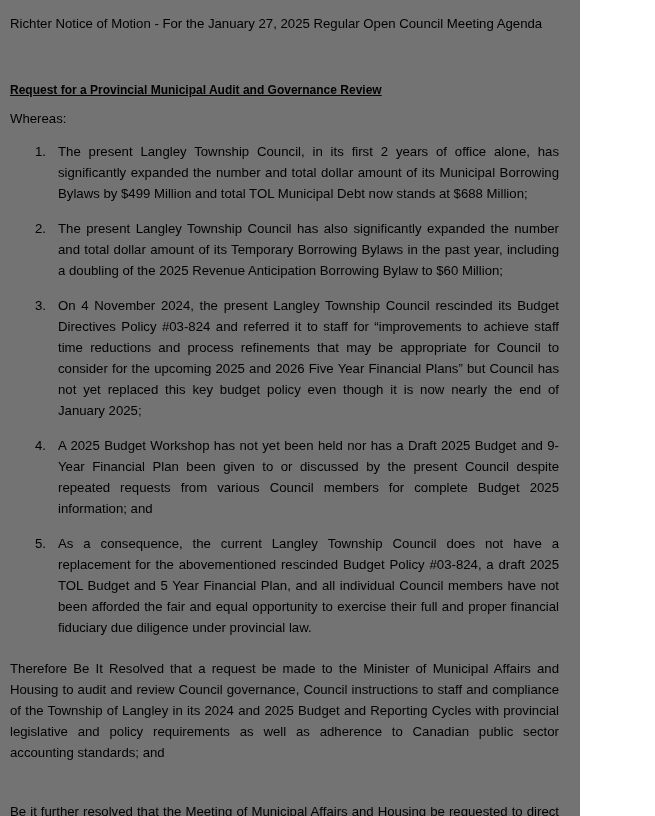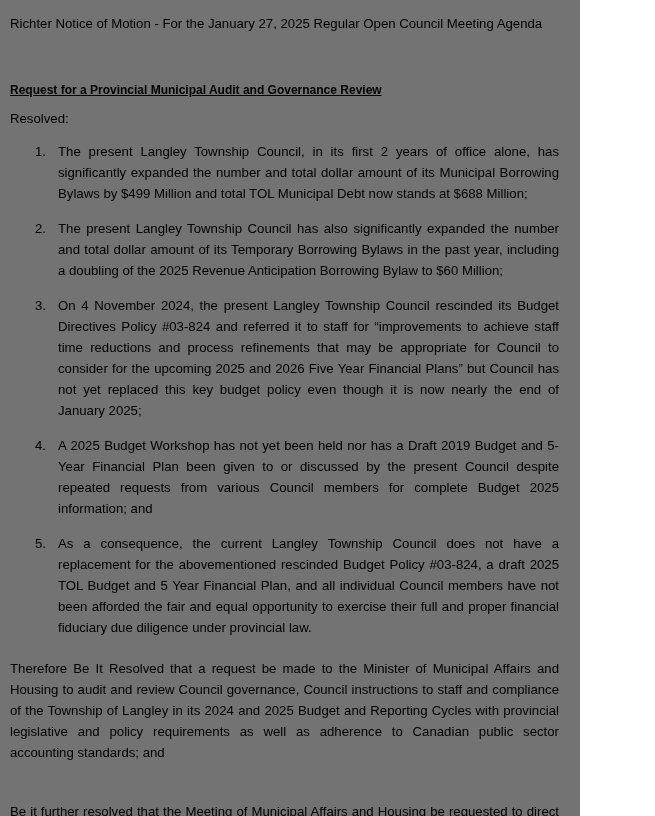--- a/index.html
+++ b/index.html
@@ -59,42 +59,42 @@
 </style>
 </head>
 <body>
 
 <div class="page">
 
   <p class="doc-title">Richter Notice of Motion - For the January 27, 2025 Regular Open Council Meeting Agenda</p>
 
   <h1 class="section-heading">Request for a Provincial Municipal Audit and Governance Review</h1>
 
-  <p class="whereas-label">Resolved:</p>
+  <p class="whereas-label">Whereas:</p>
 
   <div class="clauses">
 
     <div class="clause">
       <span class="clause-num">1.</span>
       <span class="clause-text">The present Langley Township Council, in its first 2 years of office alone, has significantly expanded the number and total dollar amount of its Municipal Borrowing Bylaws by $499 Million and total TOL Municipal Debt now stands at $688 Million;</span>
     </div>
 
     <div class="clause">
       <span class="clause-num">2.</span>
       <span class="clause-text">The present Langley Township Council has also significantly expanded the number and total dollar amount of its Temporary Borrowing Bylaws in the past year, including a doubling of the 2025 Revenue Anticipation Borrowing Bylaw to $60 Million;</span>
     </div>
 
     <div class="clause">
       <span class="clause-num">3.</span>
       <span class="clause-text">On 4 November 2024, the present Langley Township Council rescinded its Budget Directives Policy #03-824 and referred it to staff for “improvements to achieve staff time reductions and process refinements that may be appropriate for Council to consider for the upcoming 2025 and 2026 Five Year Financial Plans” but Council has not yet replaced this key budget policy even though it is now nearly the end of January 2025;</span>
     </div>
 
     <div class="clause">
       <span class="clause-num">4.</span>
-      <span class="clause-text">A 2025 Budget Workshop has not yet been held nor has a Draft 2019 Budget and 5-Year Financial Plan been given to or discussed by the present Council despite repeated requests from various Council members for complete Budget 2025 information; and</span>
+      <span class="clause-text">A 2025 Budget Workshop has not yet been held nor has a Draft 2025 Budget and 9-Year Financial Plan been given to or discussed by the present Council despite repeated requests from various Council members for complete Budget 2025 information; and</span>
     </div>
 
     <div class="clause">
       <span class="clause-num">5.</span>
       <span class="clause-text">As a consequence, the current Langley Township Council does not have a replacement for the abovementioned rescinded Budget Policy #03-824, a draft 2025 TOL Budget and 5 Year Financial Plan, and all individual Council members have not been afforded the fair and equal opportunity to exercise their full and proper financial fiduciary due diligence under provincial law.</span>
     </div>
 
   </div>
 
   <p class="resolution-therefore">Therefore Be It Resolved that a request be made to the Minister of Municipal Affairs and Housing to audit and review Council governance, Council instructions to staff and compliance of the Township of Langley in its 2024 and 2025 Budget and Reporting Cycles with provincial legislative and policy requirements as well as adherence to Canadian public sector accounting standards; and</p>

